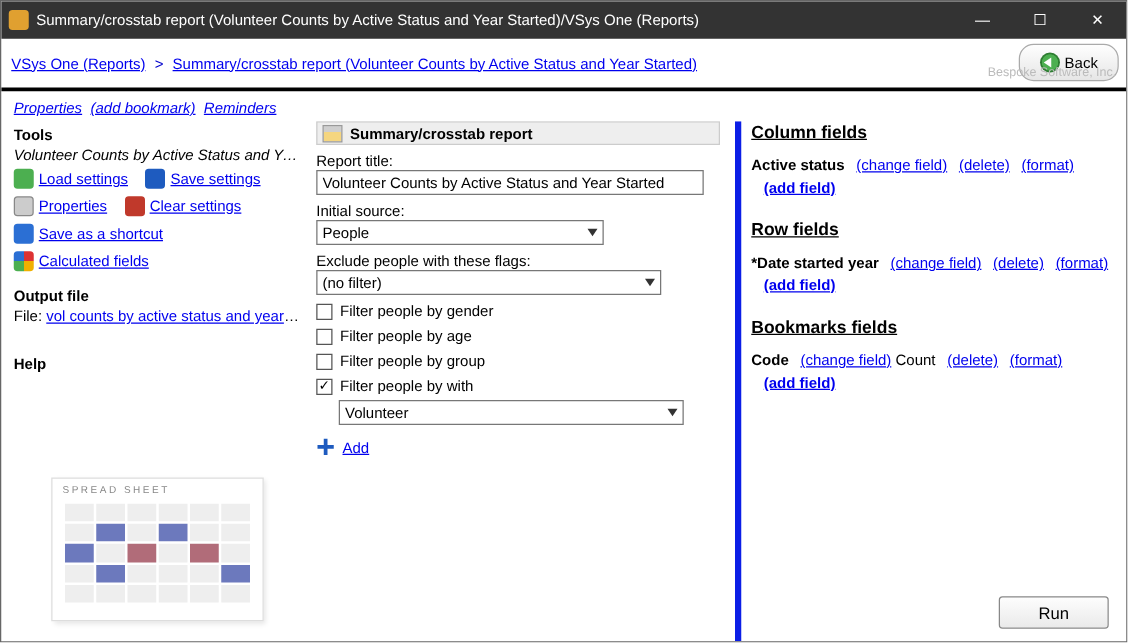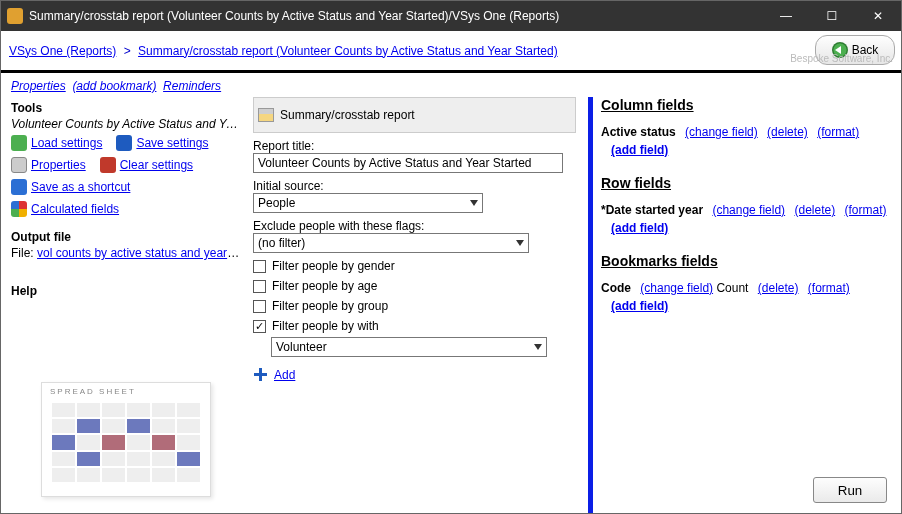--- a/index.html
+++ b/index.html
@@ -46,21 +46,21 @@
   .help { margin-top: 24px; font-weight:bold; }
 
   .preview-img { margin-top:auto; width:170px; height:115px; align-self: center; margin-bottom: 8px; background:#fff; border:1px solid #ddd; position:relative; box-shadow: 2px 2px 4px rgba(0,0,0,.1); }
   .preview-img .label { position:absolute; top:4px; left:8px; font-size:8px; letter-spacing:2px; color:#888; }
   .preview-img .grid { position:absolute; top:20px; left:10px; right:10px; bottom:14px; display:grid; grid-template-columns:repeat(6,1fr); grid-template-rows:repeat(5,1fr); gap:2px; }
   .preview-img .grid div { background:#eee; }
   .preview-img .grid .a { background:#6c79bd; }
   .preview-img .grid .b { background:#b16c79; }
 
   .midcol { flex:1; padding: 0 8px 8px 4px; }
-  .section-hdr { background:#eee; border:1px solid #ccc; height:36px; display:flex; align-items:center; gap:6px; padding:0 4px; font-weight:normal; }
+  .section-hdr { background:#eee; border:1px solid #ccc; height:19px; display:flex; align-items:center; gap:6px; padding:0 4px; font-weight:bold; }
   .hdr-ico { width:16px; height:14px; background: linear-gradient(180deg,#cfcfcf 0 40%,#f5d680 40%); border:1px solid #999; }
   .form-label { margin-top:6px; }
   .text-input { width: 96%; height: 20px; border:1px solid #777; padding:1px 4px; font: inherit; }
   .combo { width: 230px; height: 20px; border:1px solid #777; padding:1px 4px; display:flex; align-items:center; justify-content:space-between; background:#fff; }
   .combo-wide { width: 276px; }
   .combo .arrow { width:0;height:0;border-left:4px solid transparent;border-right:4px solid transparent;border-top:6px solid #333; }
   .chk-row { display:flex; align-items:center; gap:6px; margin-top:6px; }
   .chkbox { width:13px; height:13px; border:1px solid #555; display:flex; align-items:center; justify-content:center; background:#fff; }
   .chkbox.checked::after { content:"✓"; font-size:11px; line-height:1; color:#000; }
   .type-select { margin-left: 18px; margin-top:4px; }
@@ -69,21 +69,21 @@
   .vline { width:5px; background:#0b1ee6; margin: 0 6px 0 4px; }
 
   .rightcol { width: 302px; padding: 0 8px 8px 2px; }
   .rightcol h4 { margin: 0 0 6px 0; font-weight:bold; font-size:14px; text-decoration: underline; }
   .field-row { margin: 12px 0 4px 0; }
   .field-row b { font-weight:bold; }
   .link-sp { margin-left: 6px; }
   .addfield { display:block; margin: 4px 0 18px 10px; font-weight: bold; }
 
   .bottom-right { position:absolute; right:14px; bottom:10px; }
-  .run-btn { width: 74px; height: 26px; border:1px solid #888; background: linear-gradient(#fdfdfd,#eaeaea); border-radius:3px; }
+  .run-btn { width: 88px; height: 26px; border:1px solid #888; background: linear-gradient(#fdfdfd,#eaeaea); border-radius:3px; }
 </style>
 </head>
 <body>
 
 <div class="window">
 
   <div class="titlebar">
     <div class="title-ico"></div>
     <div class="title-text">Summary/crosstab report (Volunteer Counts by Active Status and Year Started)/VSys One (Reports)</div>
     <div class="winbtns">

